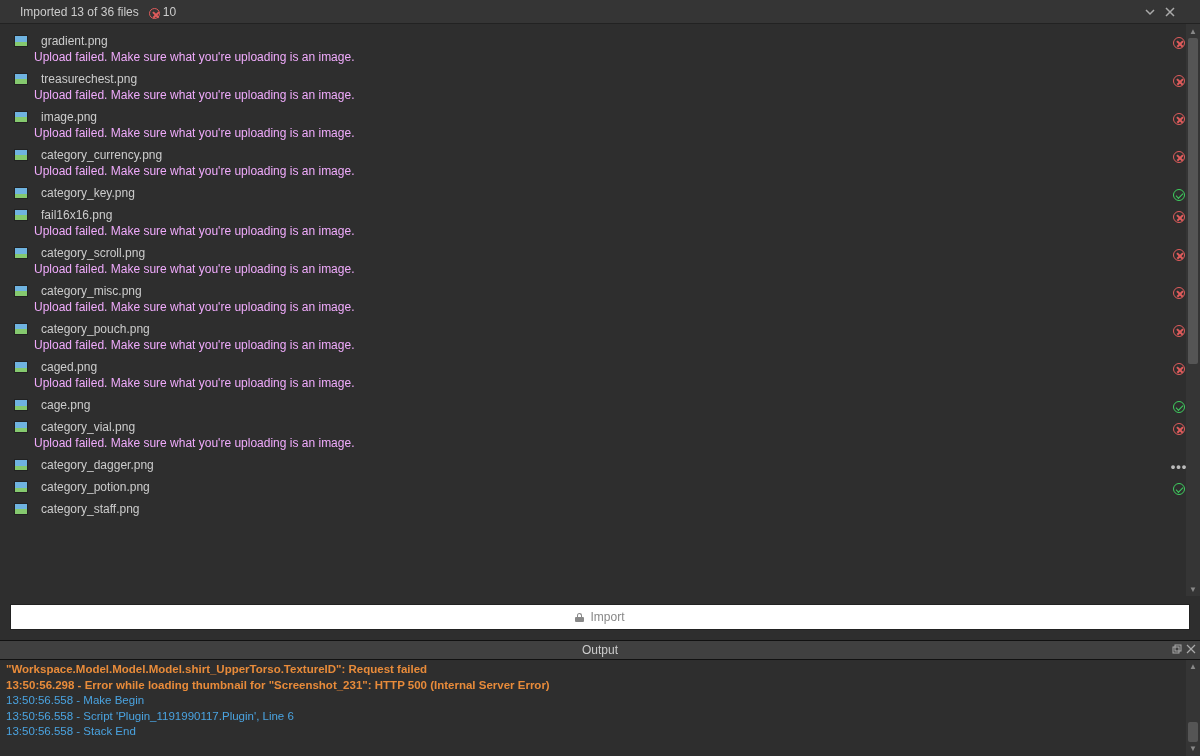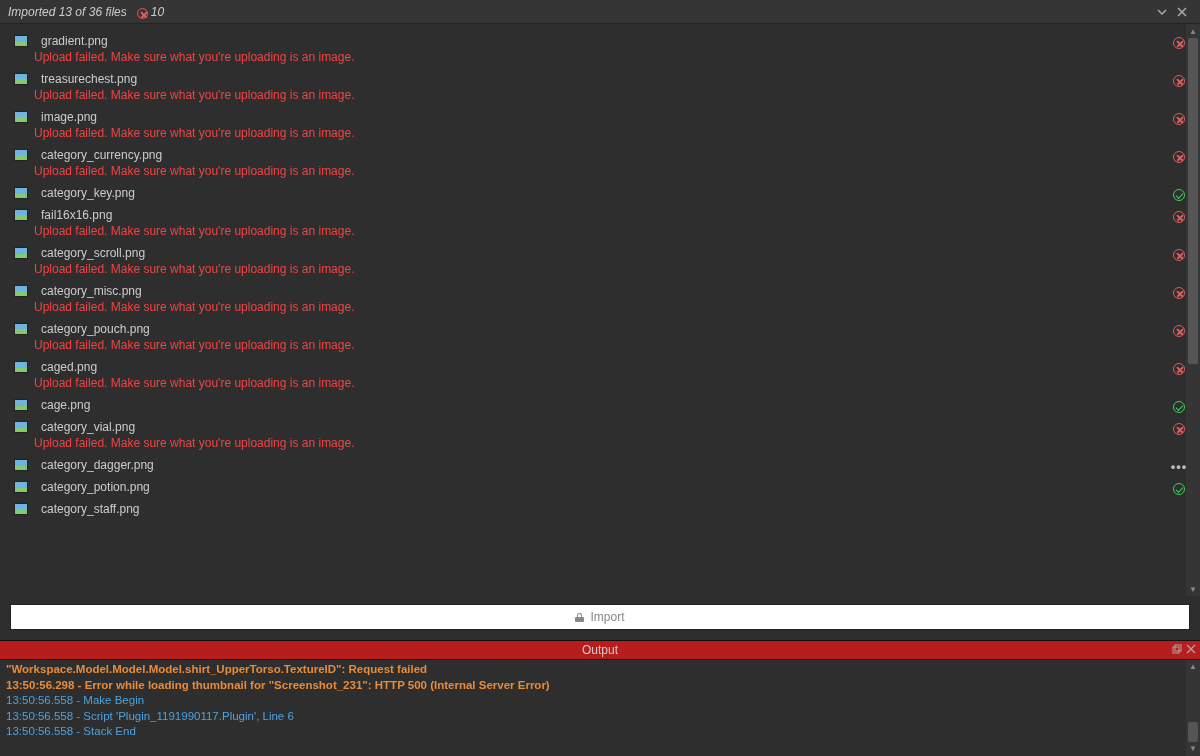--- a/index.html
+++ b/index.html
@@ -12,23 +12,22 @@
   height: 756px;
   overflow: hidden;
   display: flex;
   flex-direction: column;
 }
 .header {
   background: #353535;
   height: 24px;
   display: flex;
   align-items: center;
-  padding: 0 8px;
+  padding: 0 20px;
   border-bottom: 1px solid #222;
-  font-style: italic;
 }
 .header-title { color: #ccc; }
 .header-err { display: flex; align-items: flex-end; margin-left: 10px; gap: 3px; }
 .header-spacer { flex: 1; }
 .header-btn { width: 20px; height: 20px; display:flex; align-items:center; justify-content:center; color:#aaa; cursor:pointer; }
 .list-area {
   flex: 1;
   background: #2e2e2e;
   overflow-y: auto;
   position: relative;
@@ -38,21 +37,21 @@
   padding: 4px 14px 4px 14px;
   position: relative;
 }
 .file-top { display:flex; align-items:center; gap:13px; }
 .file-icon {
   width: 14px; height: 12px;
   background: linear-gradient(180deg,#6fb3e0 0%, #6fb3e0 55%, #85c96f 55%, #85c96f 100%);
   border:1px solid #222;
 }
 .file-name { color: #ccc; }
-.file-err { color: #ef4444; margin-left: 20px; margin-top: 2px; }
+.file-err { color: #f0abfc; margin-left: 20px; margin-top: 2px; }
 .status {
   position: absolute;
   right: 14px;
   top: 6px;
   width: 14px; height:14px;
   display:flex; align-items:center; justify-content:center;
 }
 .circ-err { width:12px; height:12px; border:1.5px solid #e05c5c; border-radius:50%; position:relative;}
 .circ-err::before, .circ-err::after {
   content:""; position:absolute; top:5px; left:2px; width:8px; height:1.5px; background:#e05c5c;
@@ -70,21 +69,21 @@
   margin: 8px 10px 10px 10px;
   height: 26px;
   background: #ffffff;
   border: 1px solid #222;
   display:flex; align-items:center; justify-content:center;
   color:#888; gap:6px;
   cursor: default;
 }
 .output-header {
   height: 20px;
-  background: #b91c1c;
+  background: #404040;
   border-top: 1px solid #111;
   border-bottom: 1px solid #111;
   display:flex; align-items:center; justify-content:center;
   position:relative;
 }
 .output-header-title { color:#ccc; }
 .output-header-icons { position:absolute; right:4px; display:flex; gap:4px; color:#aaa; font-size:11px;}
 .output-body {
   background: #2e2e2e;
   padding: 2px 6px 6px 6px;

